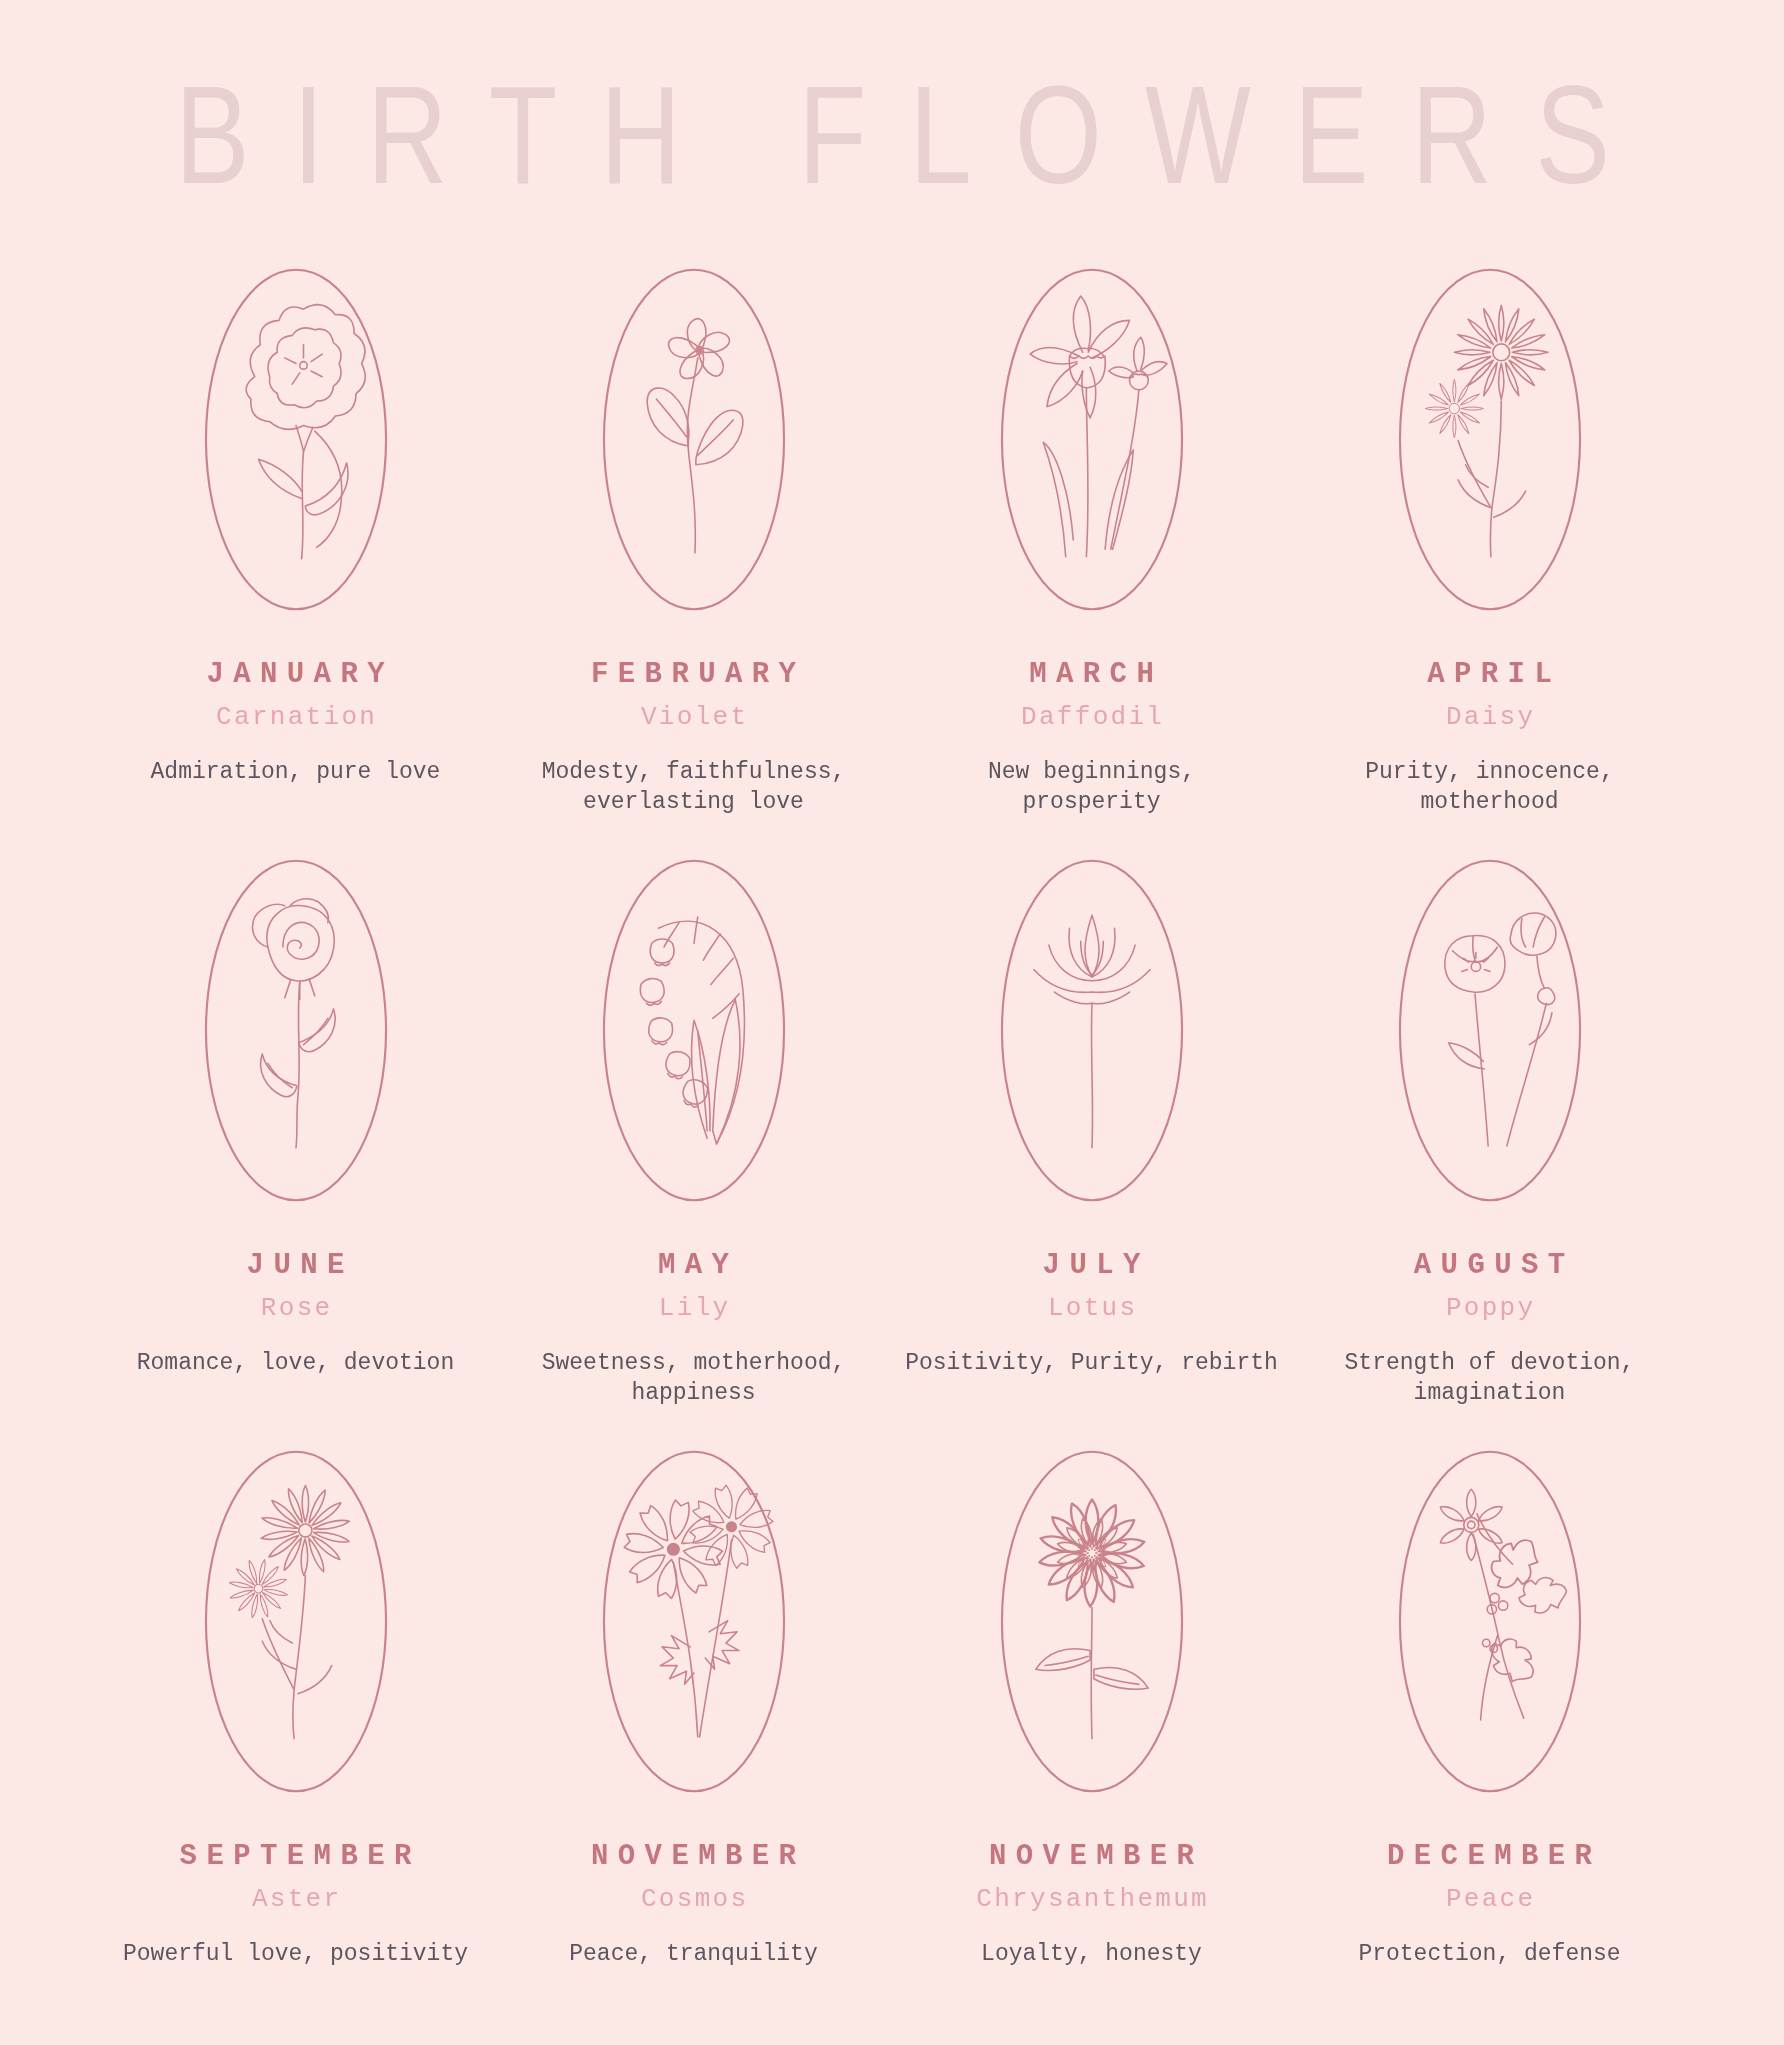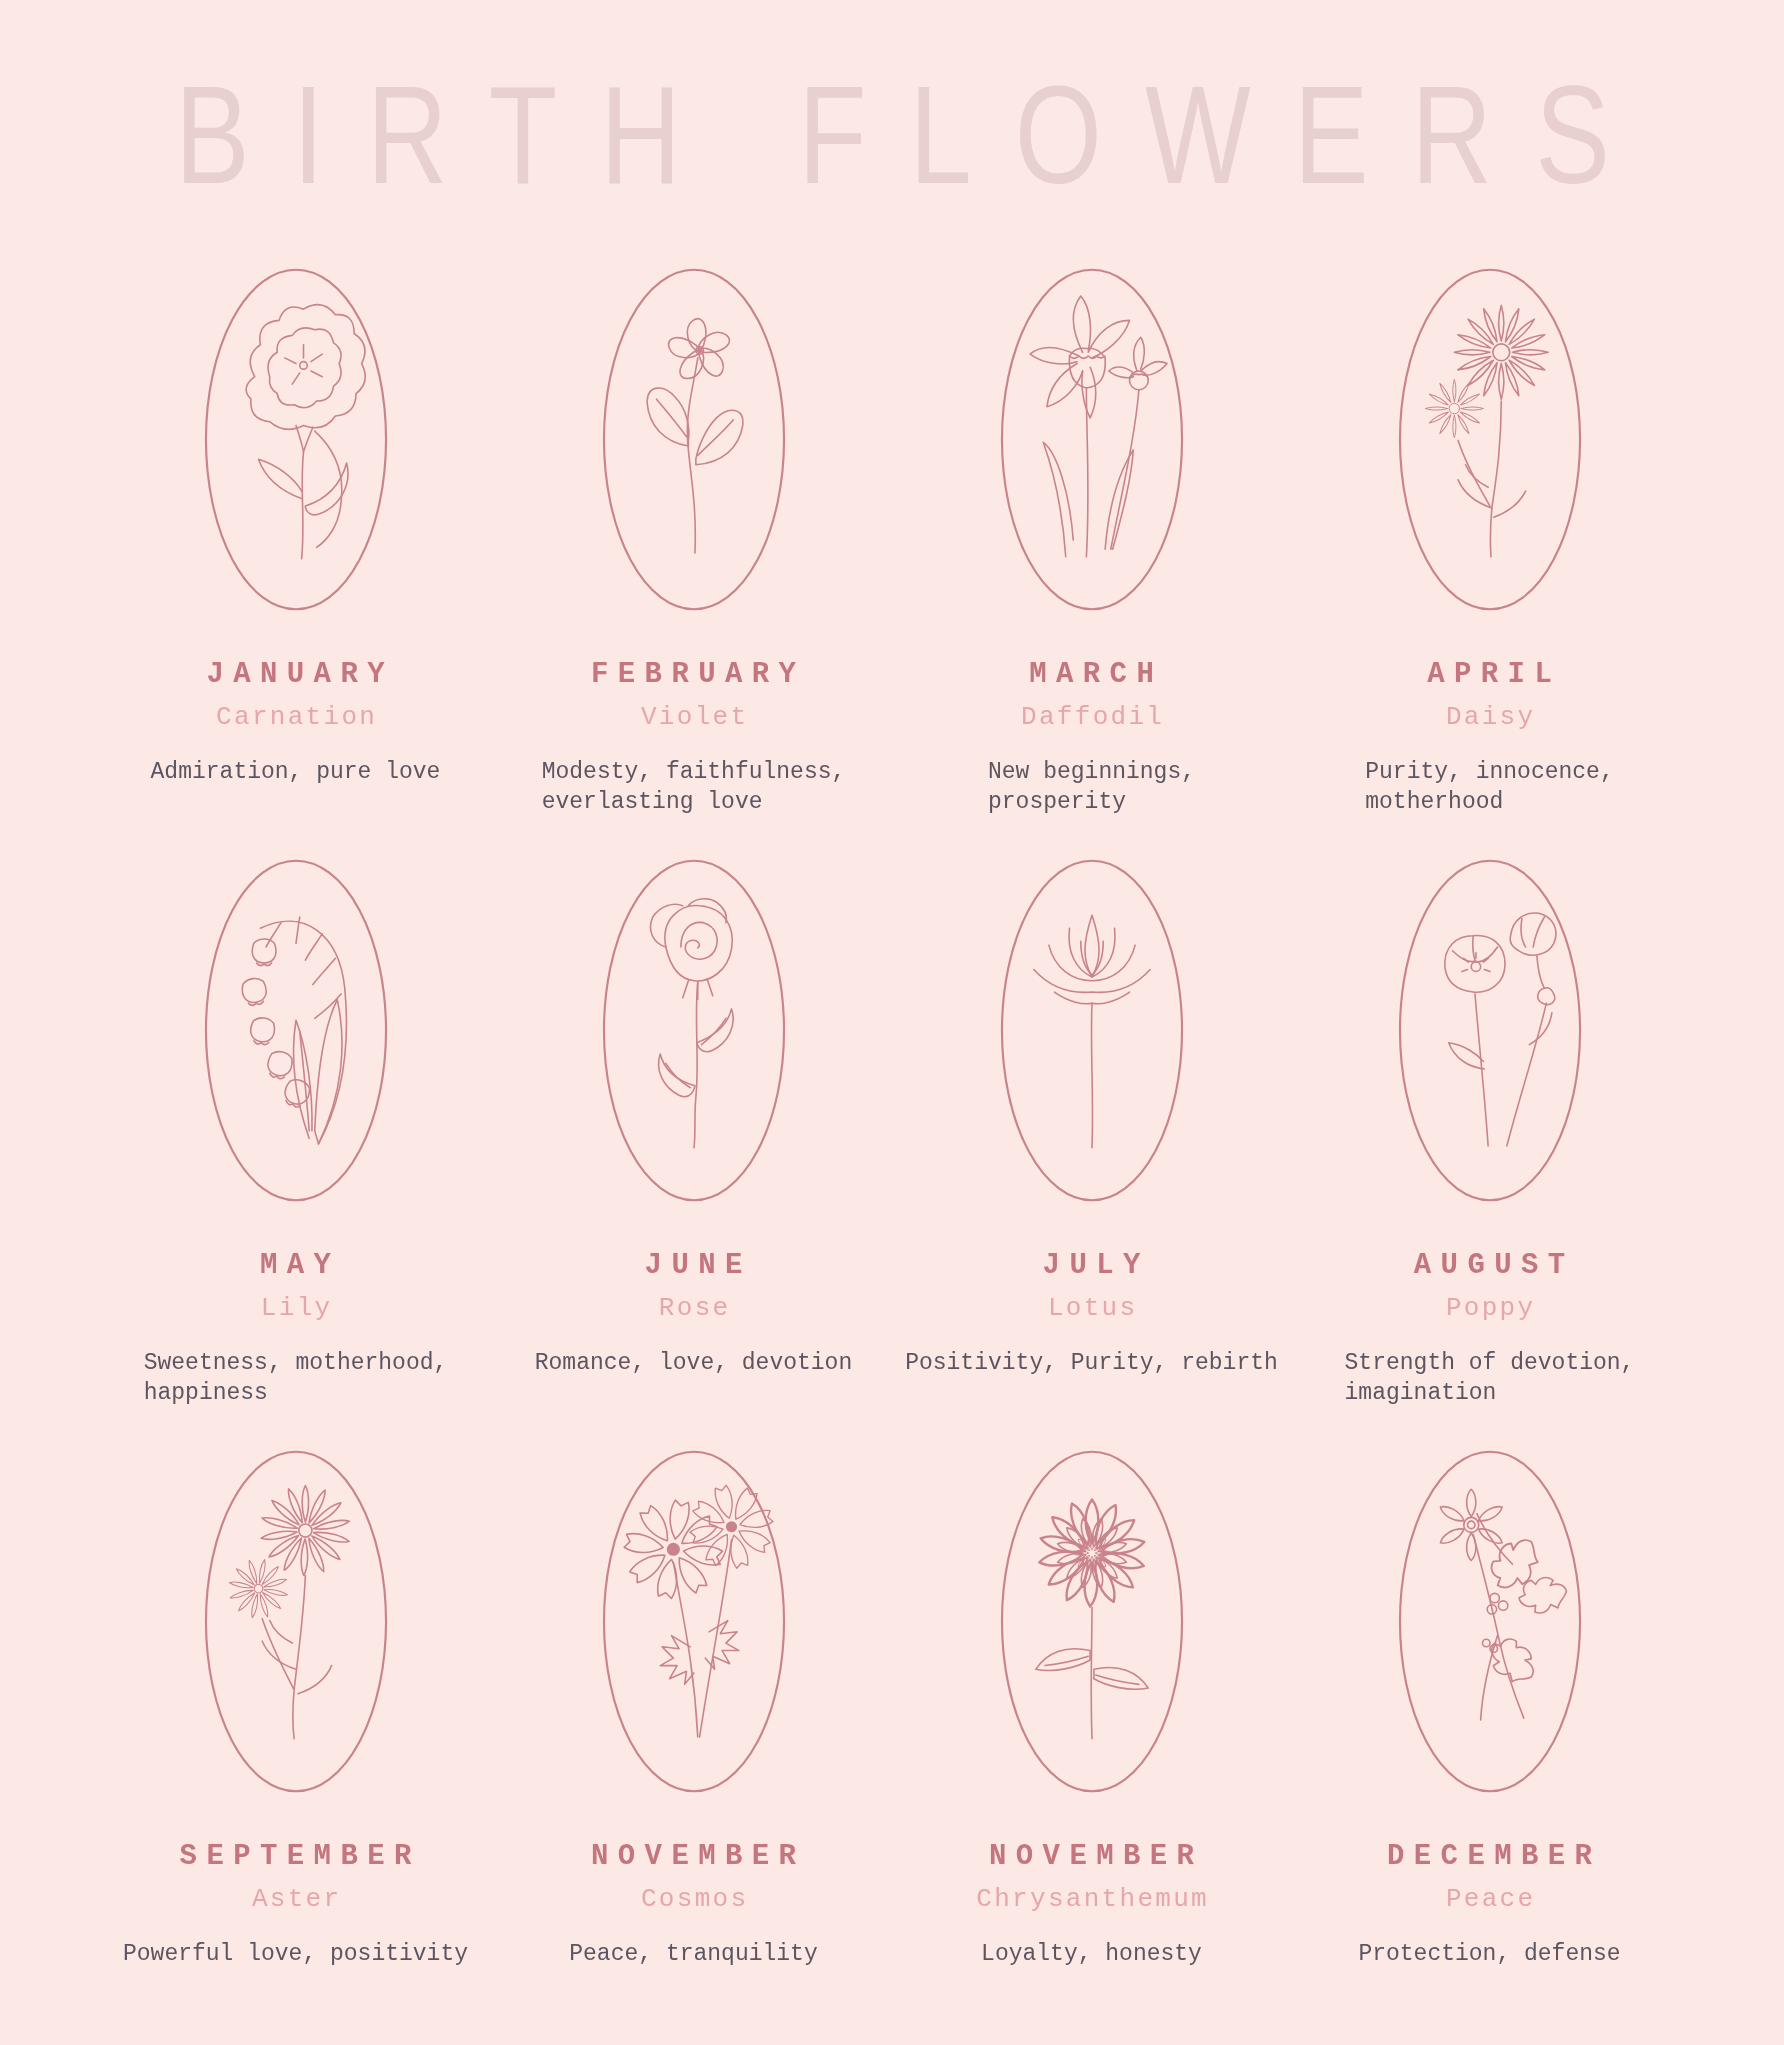--- a/index.html
+++ b/index.html
@@ -57,21 +57,21 @@
   }
   .flower{
     margin:11.3px 0 0 0;
     font-size:26px;font-weight:300;
     letter-spacing:2.3px;padding-left:2.3px;
     color:var(--flower);white-space:nowrap;
   }
   .meaning{
     margin:26px 0 0 0;
     font-size:23px;font-weight:300;line-height:1.3;
-    color:var(--meaning);white-space:pre-line;
+    color:var(--meaning);text-align:center;white-space:pre-line;
   }
 </style>
 </head>
 <body>
 
 <main class="poster">
   <h1 class="title">BIRTH FLOWERS</h1>
 
   <section class="grid">
 
@@ -195,20 +195,41 @@
           </g>
           <path d="M112,144 C112,196 106,230 102,258 C100,280 100,294 101,310"></path>
           <path d="M66,186 C76,216 90,238 100,256"></path>
           <path d="M102,258 C84,252 72,242 66,228 M104,268 C120,262 132,252 138,240 M98,236 C86,230 78,222 74,212"></path>
         </svg>
       </div>
       <h2 class="month">APRIL</h2>
       <h3 class="flower">Daisy</h3>
       <p class="meaning">Purity, innocence,
 motherhood</p>
+    </article>
+
+    <article class="card">
+      <div class="oval">
+        <svg viewBox="0 0 200 370">
+          <ellipse class="frame" cx="100" cy="185" rx="96" ry="181"></ellipse>
+          <path d="M70,96 C64,66 86,50 106,52 C132,54 144,74 140,98 C136,122 116,134 100,132 C82,130 74,114 70,96 Z"></path>
+          <path d="M70,96 C56,92 50,78 56,64 C64,52 78,48 88,52"></path>
+          <path d="M94,52 C100,44 114,42 124,48 C132,54 136,62 134,70"></path>
+          <path d="M86,96 C86,76 98,68 110,70 C124,74 128,88 122,100 C116,110 102,112 94,104 C88,98 91,90 97,89 C104,88 108,93 104,97"></path>
+          <path d="M94,132 L88,150 M104,133 L104,152 M114,130 L120,148"></path>
+          <path d="M104,133 C100,176 106,216 102,256 C100,278 102,292 100,310"></path>
+          <path d="M103,198 C124,190 136,178 140,162 C146,180 136,198 120,206 C112,210 105,206 103,198 Z"></path>
+          <path d="M108,200 C118,192 128,182 134,172"></path>
+          <path d="M101,244 C80,238 68,226 64,210 C58,228 68,246 84,254 C92,258 99,254 101,244 Z"></path>
+          <path d="M96,246 C86,240 76,230 70,220"></path>
+        </svg>
+      </div>
+      <h2 class="month">JUNE</h2>
+      <h3 class="flower">Rose</h3>
+      <p class="meaning">Romance, love, devotion</p>
     </article>
 
     <article class="card">
       <div class="oval">
         <svg viewBox="0 0 200 370">
           <ellipse class="frame" cx="100" cy="185" rx="96" ry="181"></ellipse>
           <path d="M62,76 C108,54 146,82 152,140 C158,204 150,258 124,306"></path>
           <path d="M84,70 C78,80 72,88 68,96 M104,64 C102,76 101,84 100,92 M128,82 C120,94 114,102 110,110 M142,108 C132,120 124,128 118,136 M148,146 C138,158 128,166 120,172"></path>
           <g>
             <g transform="translate(66,104)">
@@ -234,41 +255,20 @@
           </g>
           <path d="M124,306 C150,252 154,198 144,152 C128,184 122,242 120,292 Z"></path>
           <path d="M114,300 C98,254 94,212 100,174 C112,206 118,252 117,292"></path>
           <path d="M104,186 C108,226 112,262 114,292"></path>
         </svg>
       </div>
       <h2 class="month">MAY</h2>
       <h3 class="flower">Lily</h3>
       <p class="meaning">Sweetness, motherhood,
 happiness</p>
-    </article>
-
-    <article class="card">
-      <div class="oval">
-        <svg viewBox="0 0 200 370">
-          <ellipse class="frame" cx="100" cy="185" rx="96" ry="181"></ellipse>
-          <path d="M70,96 C64,66 86,50 106,52 C132,54 144,74 140,98 C136,122 116,134 100,132 C82,130 74,114 70,96 Z"></path>
-          <path d="M70,96 C56,92 50,78 56,64 C64,52 78,48 88,52"></path>
-          <path d="M94,52 C100,44 114,42 124,48 C132,54 136,62 134,70"></path>
-          <path d="M86,96 C86,76 98,68 110,70 C124,74 128,88 122,100 C116,110 102,112 94,104 C88,98 91,90 97,89 C104,88 108,93 104,97"></path>
-          <path d="M94,132 L88,150 M104,133 L104,152 M114,130 L120,148"></path>
-          <path d="M104,133 C100,176 106,216 102,256 C100,278 102,292 100,310"></path>
-          <path d="M103,198 C124,190 136,178 140,162 C146,180 136,198 120,206 C112,210 105,206 103,198 Z"></path>
-          <path d="M108,200 C118,192 128,182 134,172"></path>
-          <path d="M101,244 C80,238 68,226 64,210 C58,228 68,246 84,254 C92,258 99,254 101,244 Z"></path>
-          <path d="M96,246 C86,240 76,230 70,220"></path>
-        </svg>
-      </div>
-      <h2 class="month">JUNE</h2>
-      <h3 class="flower">Rose</h3>
-      <p class="meaning">Romance, love, devotion</p>
     </article>
 
     <article class="card">
       <div class="oval">
         <svg viewBox="0 0 200 370">
           <ellipse class="frame" cx="100" cy="185" rx="96" ry="181"></ellipse>
           <path d="M100,62 C90,92 90,110 100,128 C110,110 110,92 100,62 Z"></path>
           <path d="M76,76 C73,102 83,120 100,128 M124,76 C127,102 117,120 100,128"></path>
           <path d="M54,94 C60,118 78,132 100,132 M146,94 C140,118 122,132 100,132"></path>
           <path d="M38,120 C54,138 76,146 100,144 M162,120 C146,138 124,146 100,144"></path>

